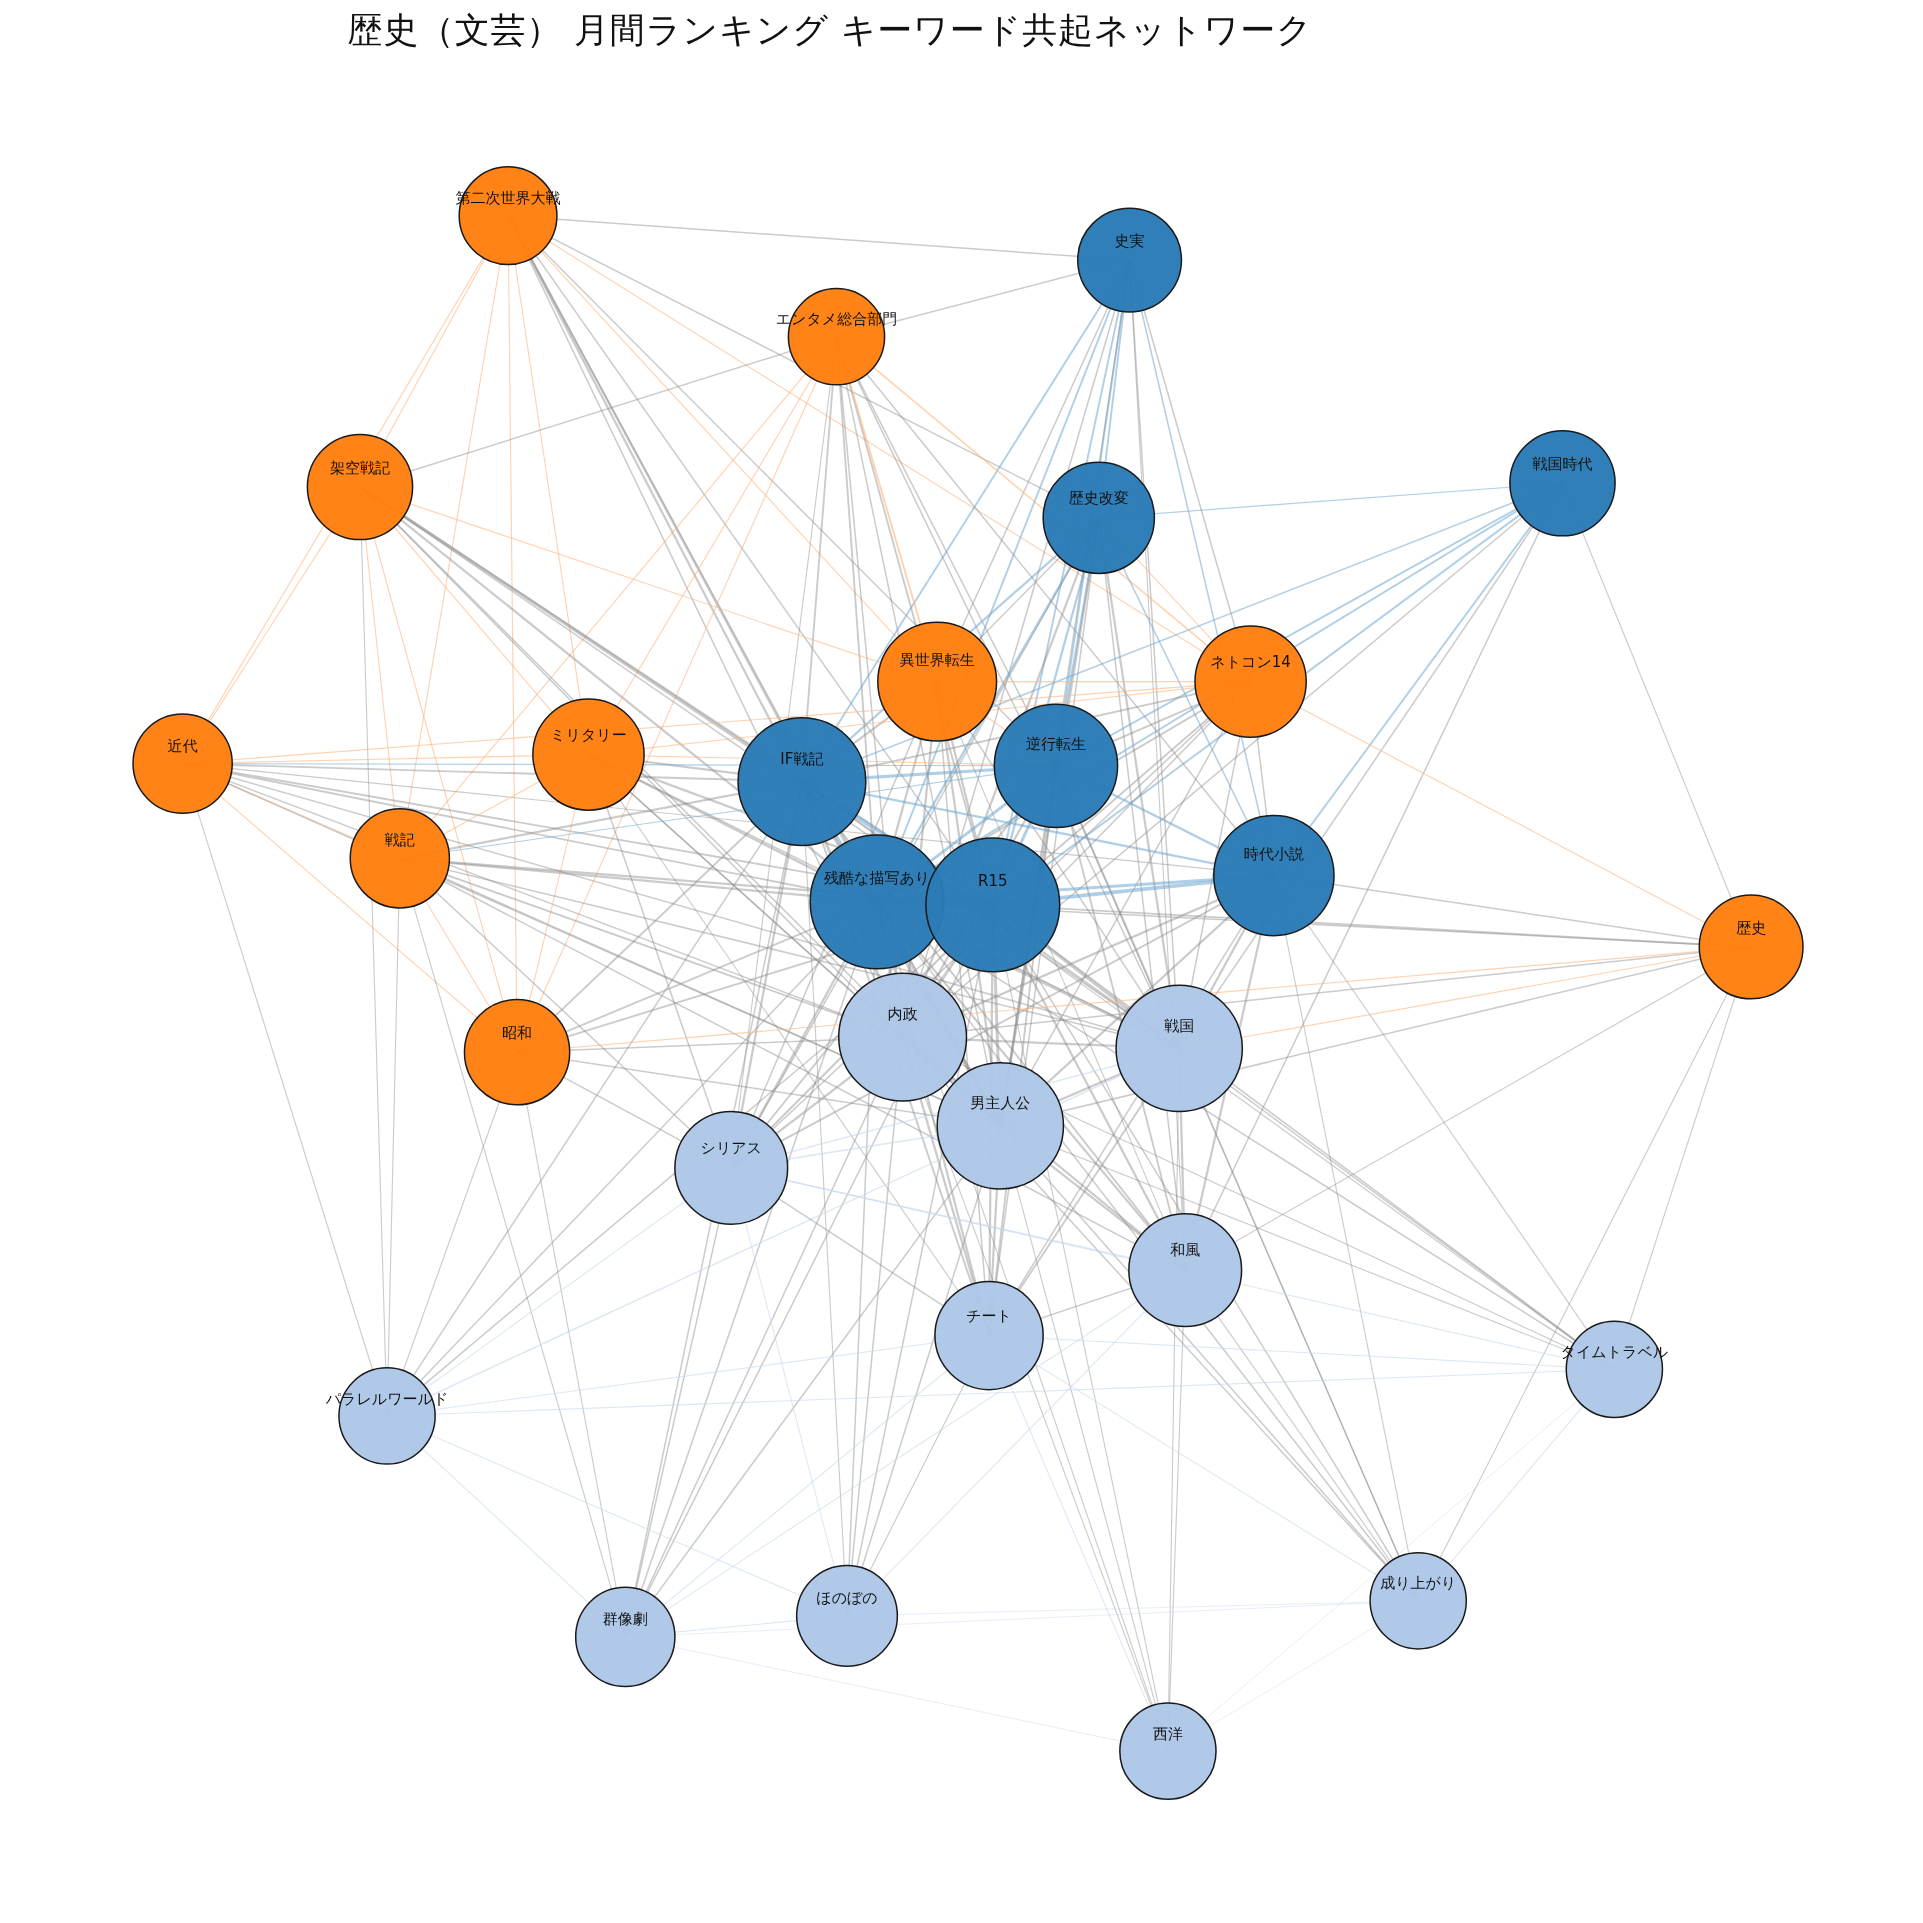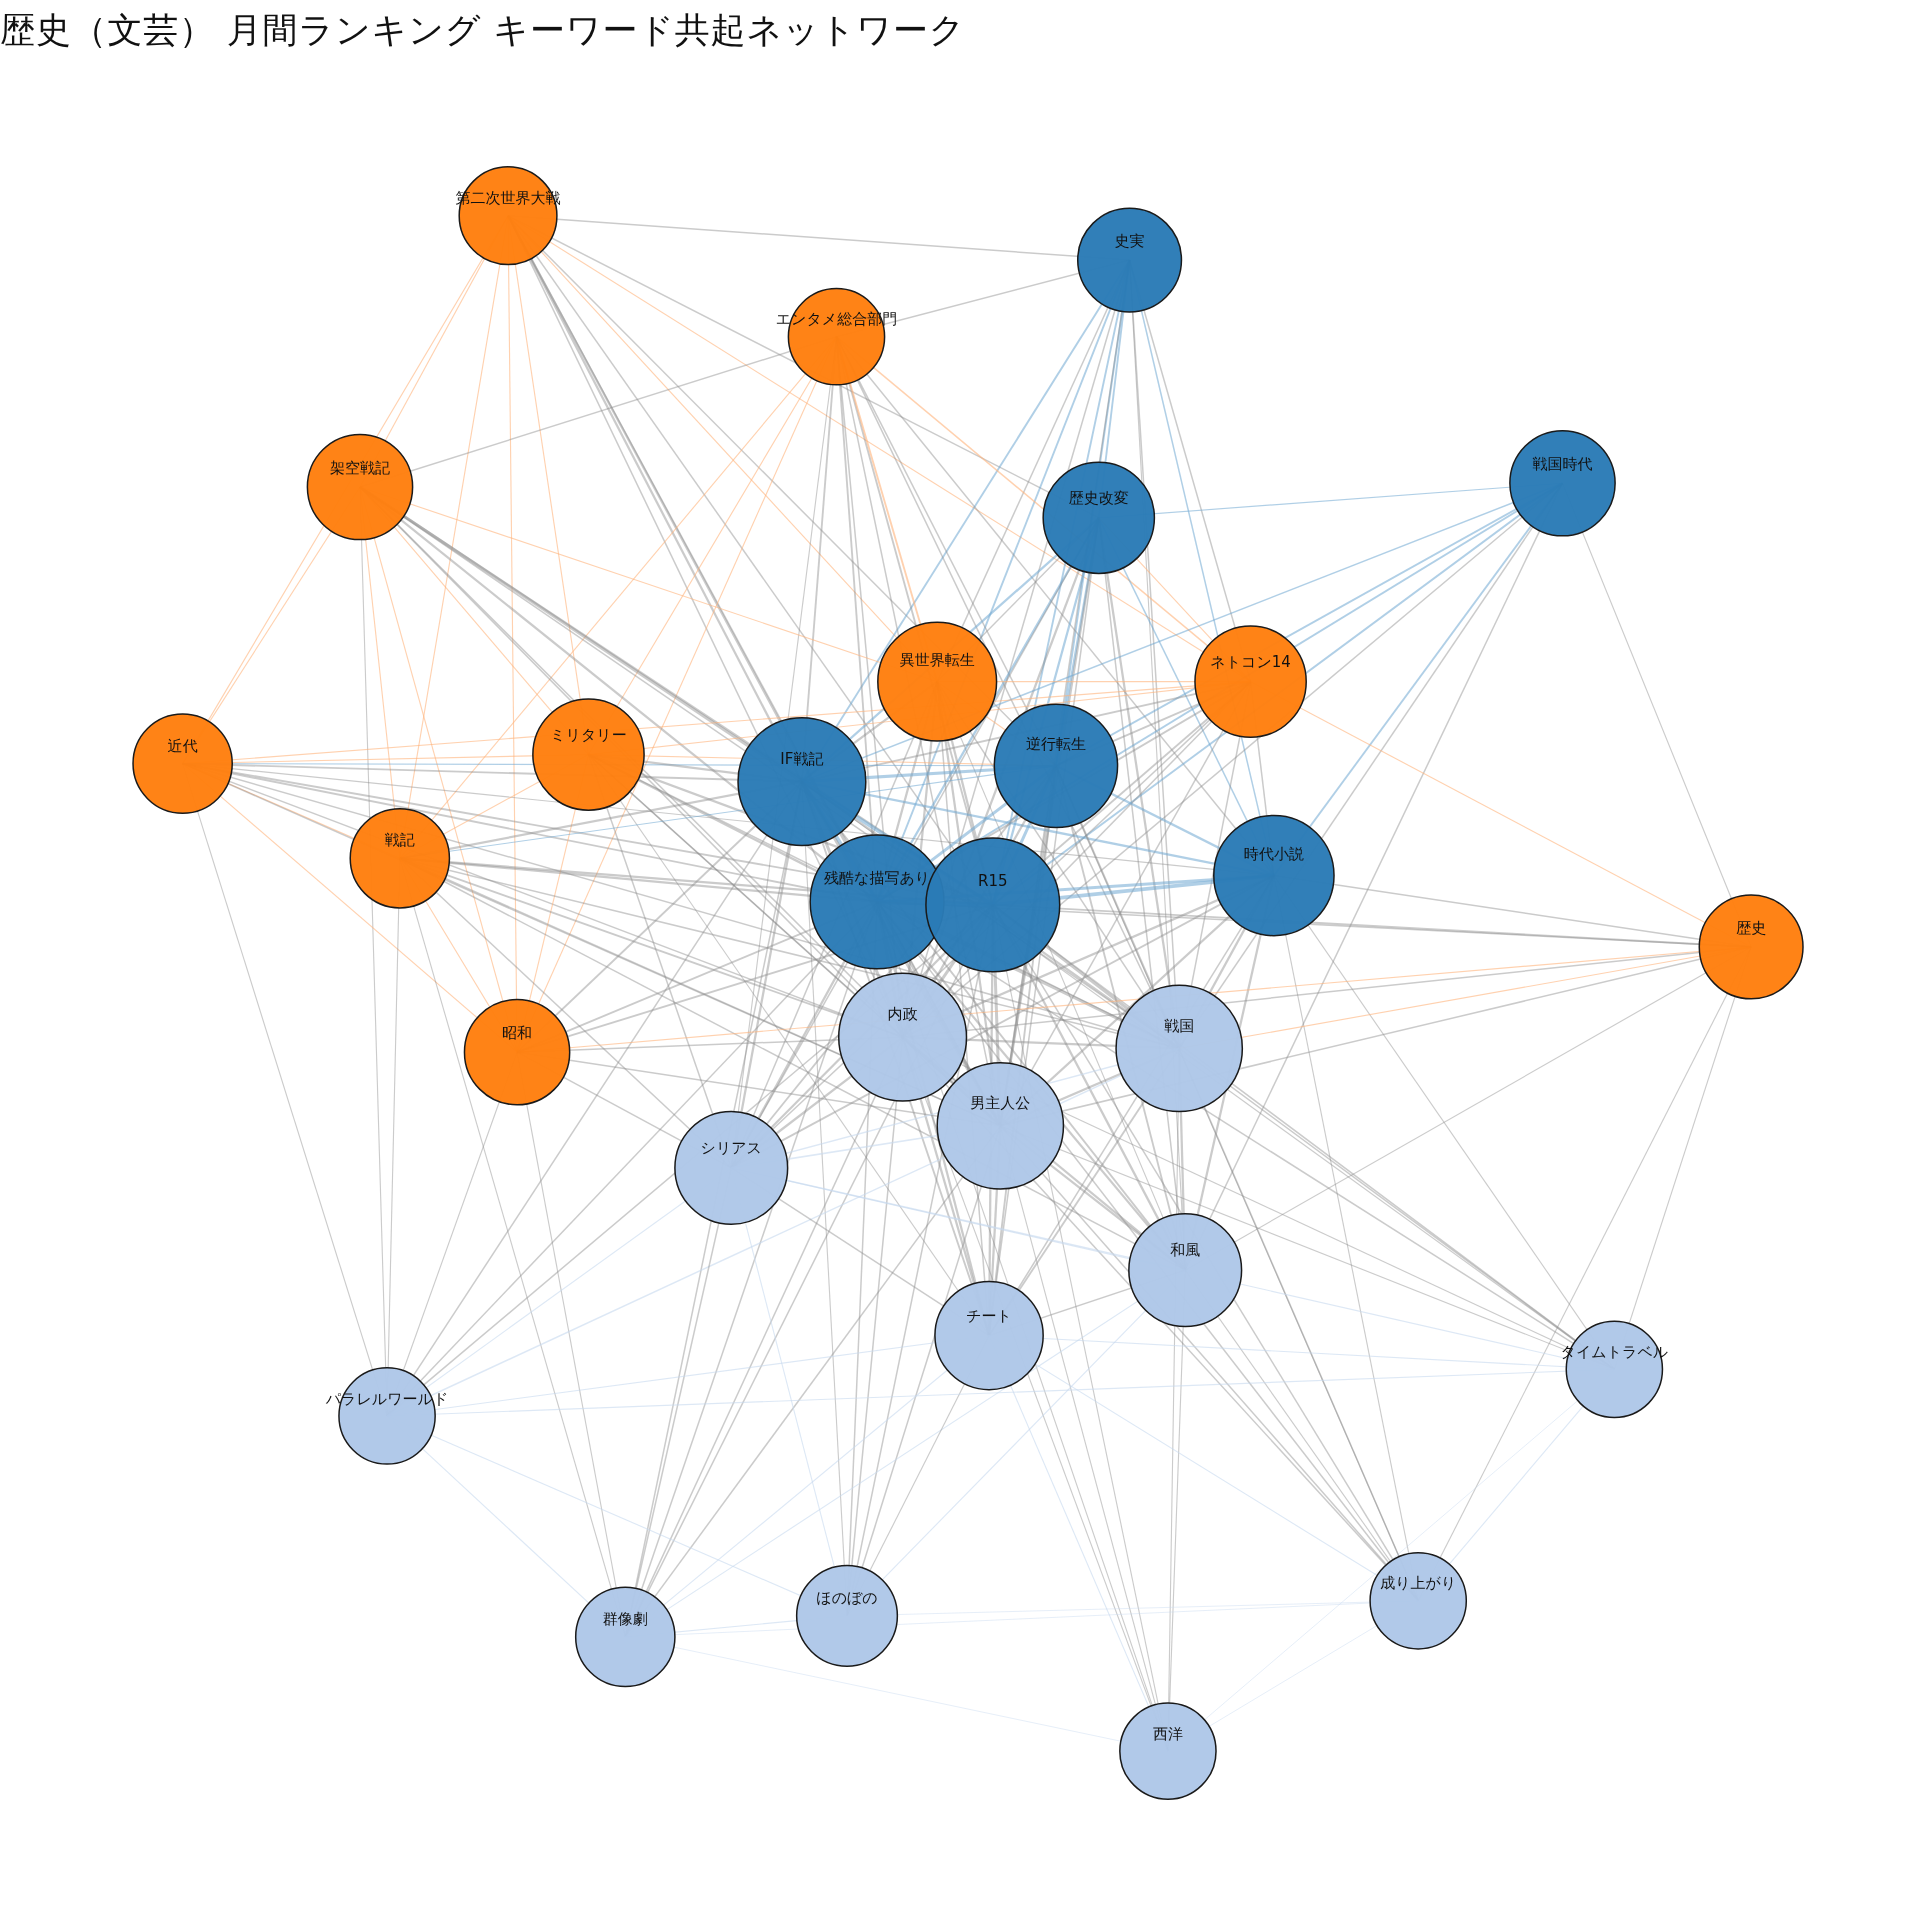--- a/index.html
+++ b/index.html
@@ -1,18 +1,18 @@
 <!DOCTYPE html>
 <html style="font-size:12px"><head>
 <meta charset="utf-8">
 <style>
   html, body { margin:0; padding:0; background:#ffffff; }
   body { width:1924px; height:1924px; position:relative; overflow:hidden;
          font-family:"DejaVu Sans", sans-serif; }
-  #title { position:absolute; top:7.5px; left:0; width:1660px; text-align:left;
+  #title { position:absolute; top:7.5px; left:0; width:1660px; text-align:center;
            font-size:35px; color:#111; letter-spacing:0.8px; line-height:45px; }
   #graph { position:absolute; left:0; top:0; }
   .node-label { font-family:"DejaVu Sans", sans-serif; font-size:20px; fill:#111; }
 </style>
 </head>
 <body>
 
 <div id="title">歴史（文芸） 月間ランキング キーワード共起ネットワーク</div>
 
 <svg id="graph" width="1924" height="1924" viewBox="0 0 2560 2560" xmlns="http://www.w3.org/2000/svg">

